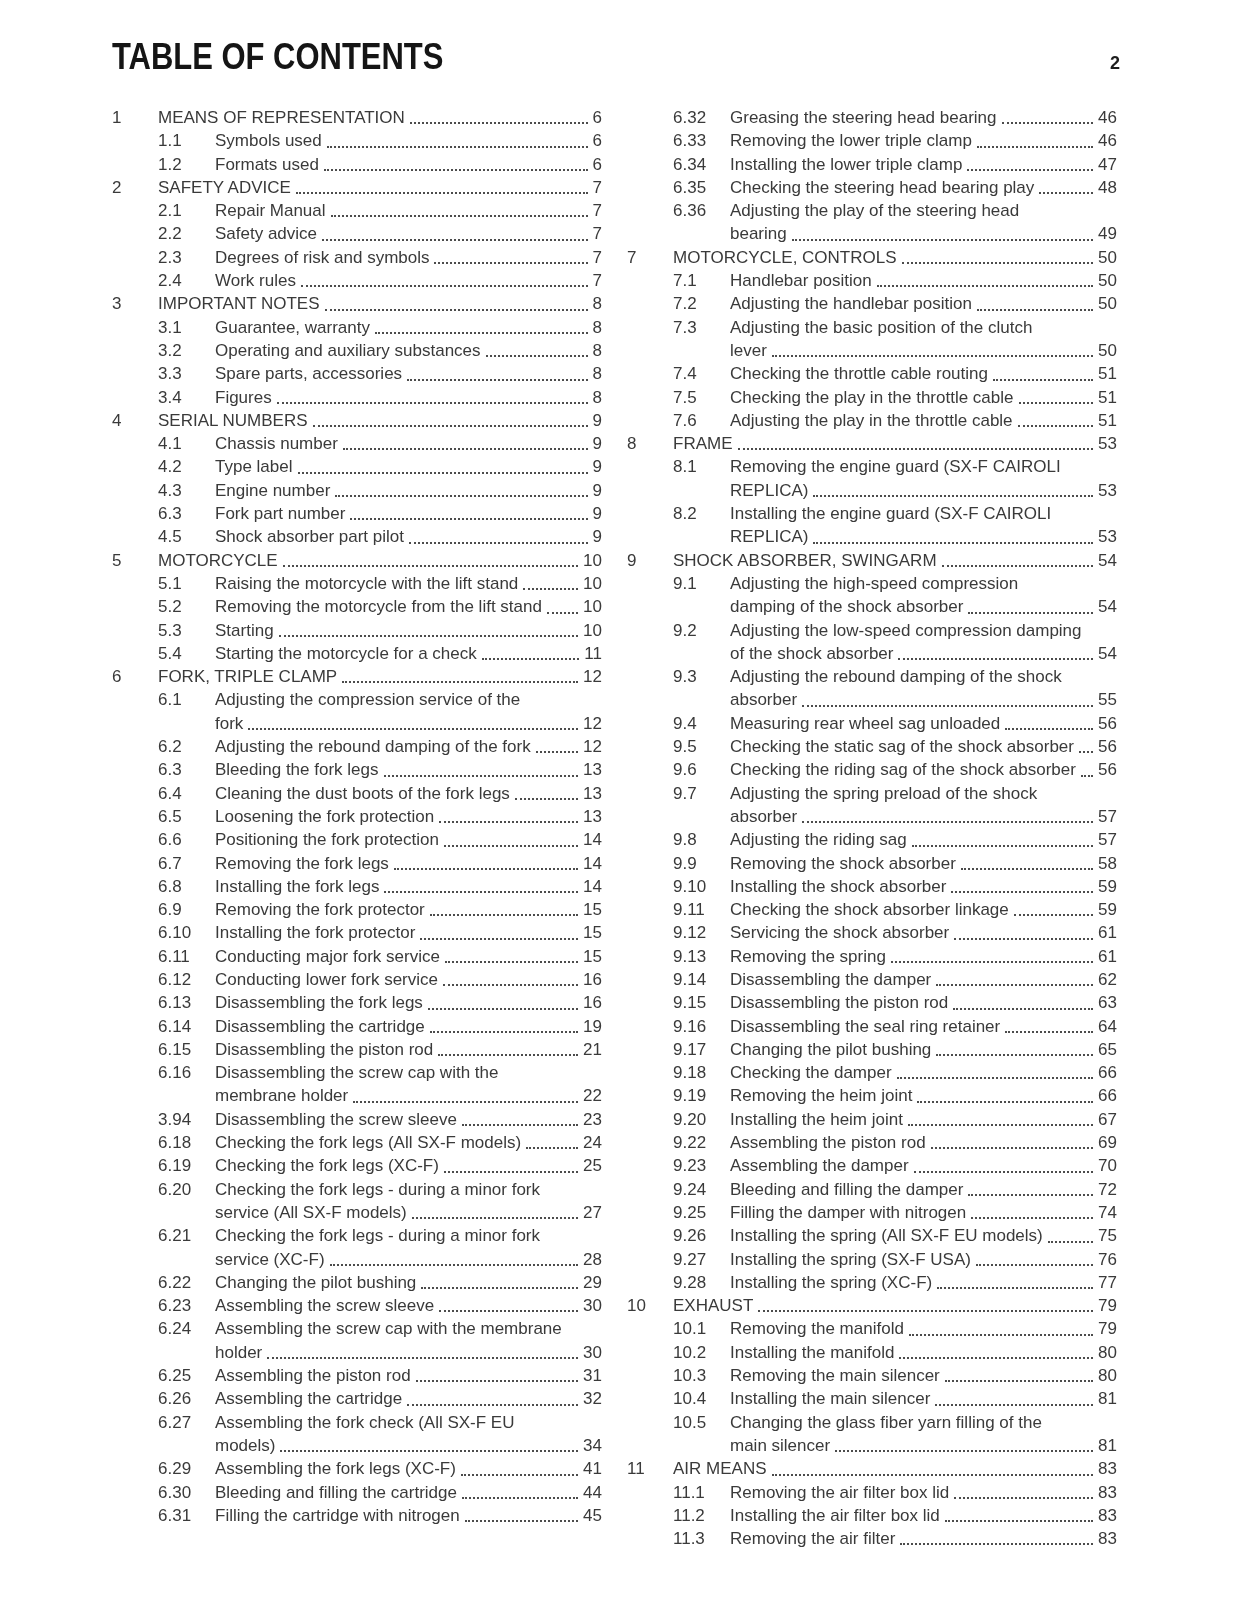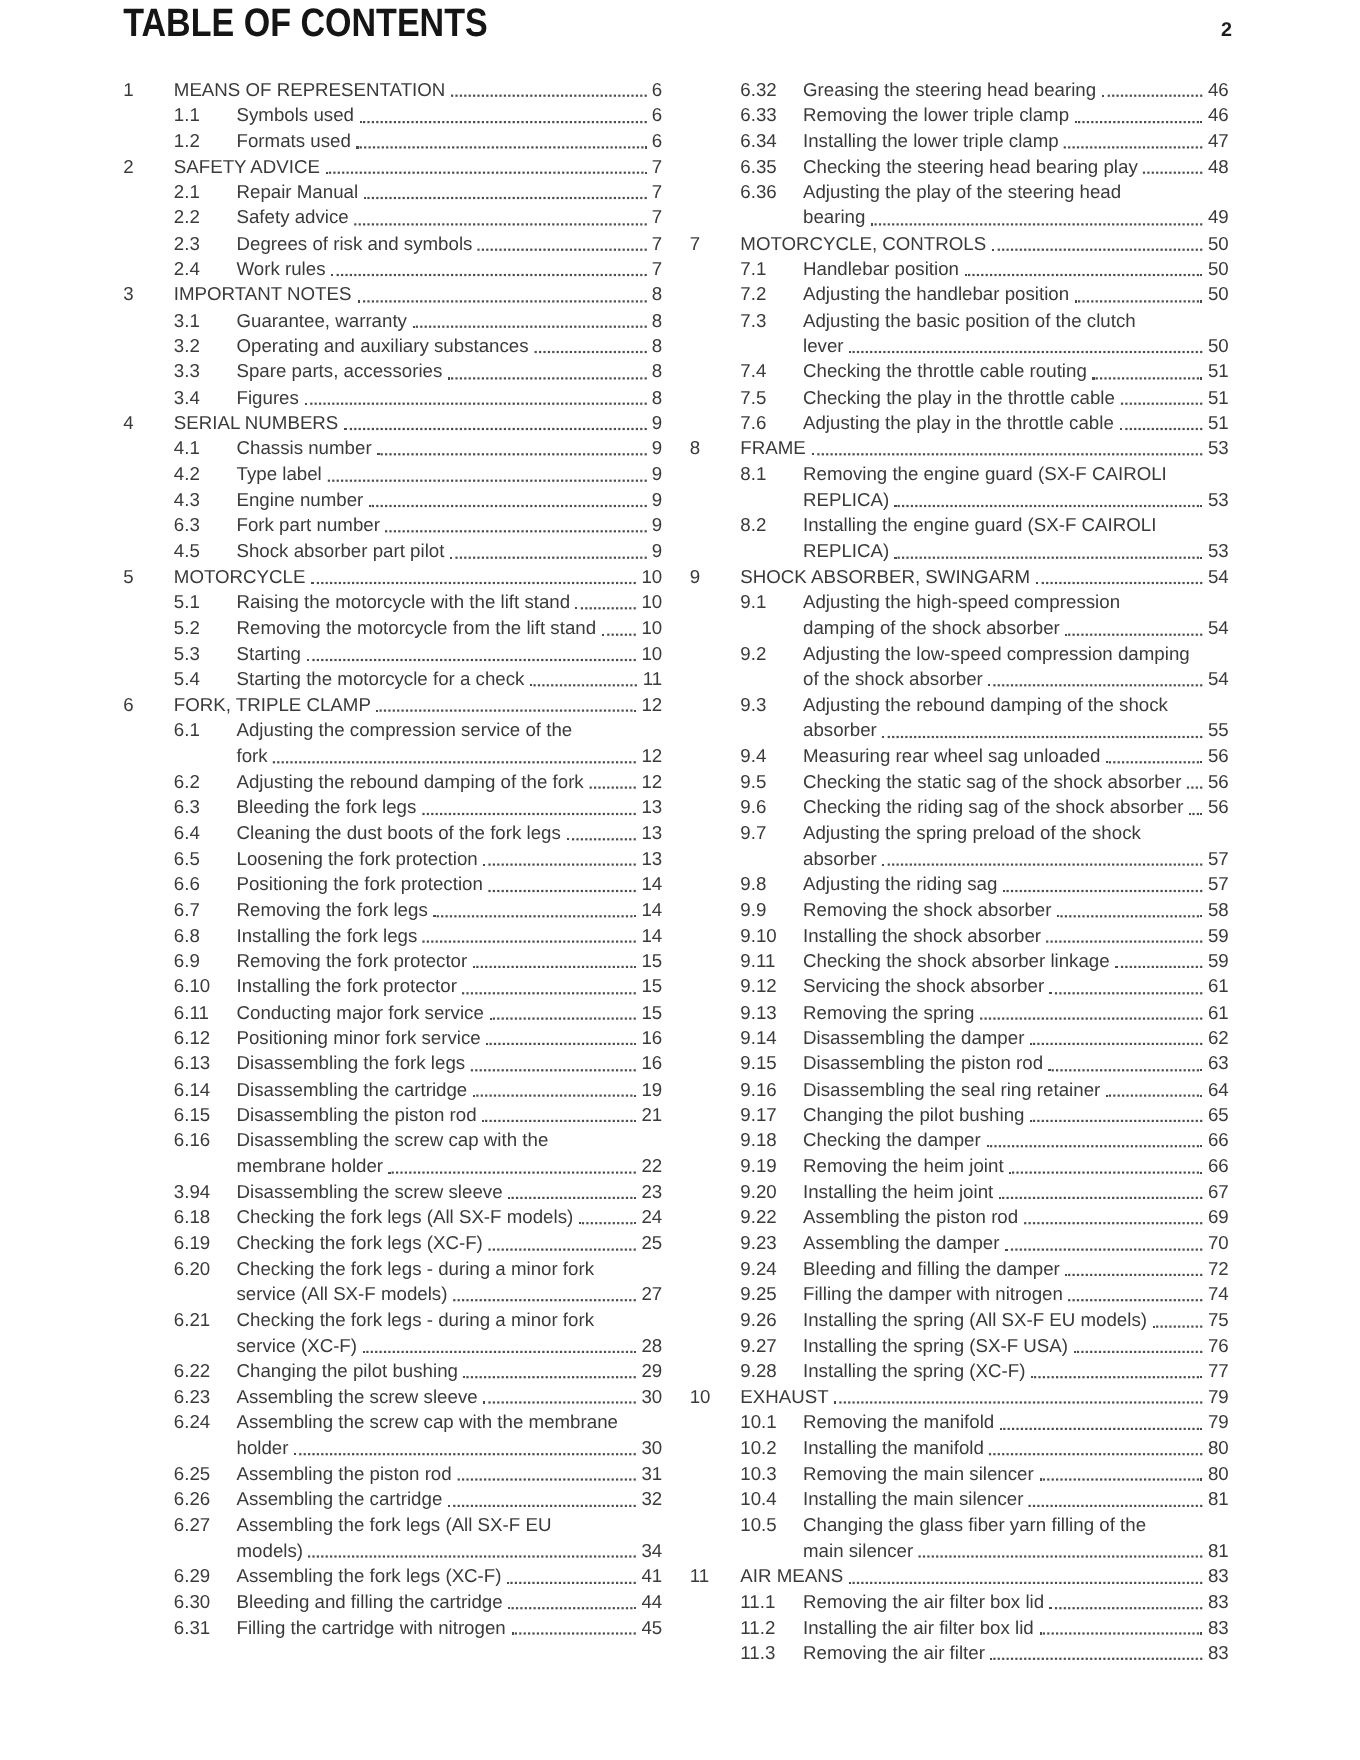--- a/index.html
+++ b/index.html
@@ -11,20 +11,21 @@
     font-family:"Liberation Sans", sans-serif;
     color:#3a3a3a;
     overflow:hidden;
     box-sizing:border-box;
   }
   .header{
     display:flex;
     justify-content:space-between;
     align-items:baseline;
     margin:0 116px 0 112px;
+    padding-top:36px;
   }
   .doc-title{
     font-size:36px;
     font-weight:bold;
     color:#151515;
     letter-spacing:0px;
     white-space:nowrap;
     display:inline-block;
     transform:scaleX(0.86);
     transform-origin:left center;
@@ -361,21 +362,21 @@
           <div class="line">
             <span class="num">6.11</span>
             <span class="t">Conducting major fork service</span>
             <span class="dots"></span>
             <span class="pg">15</span>
           </div>
         </div>
         <div class="entry sub">
           <div class="line">
             <span class="num">6.12</span>
-            <span class="t">Positioning minor fork service</span>
+            <span class="t">Conducting lower fork service</span>
             <span class="dots"></span>
             <span class="pg">16</span>
           </div>
         </div>
         <div class="entry sub">
           <div class="line">
             <span class="num">6.13</span>
             <span class="t">Disassembling the fork legs</span>
             <span class="dots"></span>
             <span class="pg">16</span>
@@ -497,21 +498,21 @@
           <div class="line">
             <span class="num">6.26</span>
             <span class="t">Assembling the cartridge</span>
             <span class="dots"></span>
             <span class="pg">32</span>
           </div>
         </div>
         <div class="entry sub">
           <div class="line">
             <span class="num">6.27</span>
-            <span class="t">Assembling the fork legs (All SX-F EU</span>
+            <span class="t">Assembling the fork check (All SX-F EU</span>
           </div>
           <div class="line">
             <span class="num"></span>
             <span class="t">models)</span>
             <span class="dots"></span>
             <span class="pg">34</span>
           </div>
         </div>
         <div class="entry sub">
           <div class="line">

